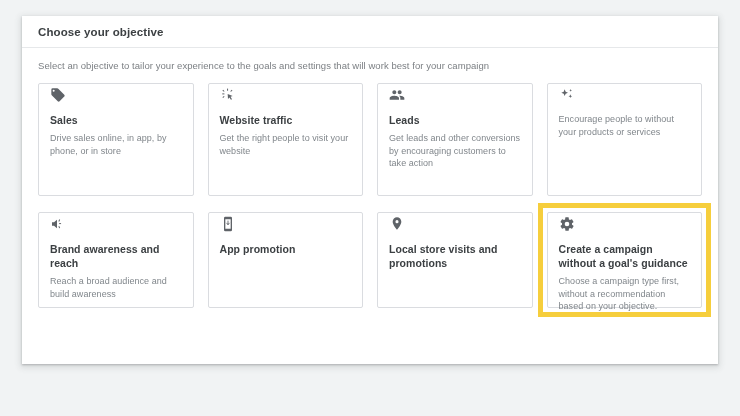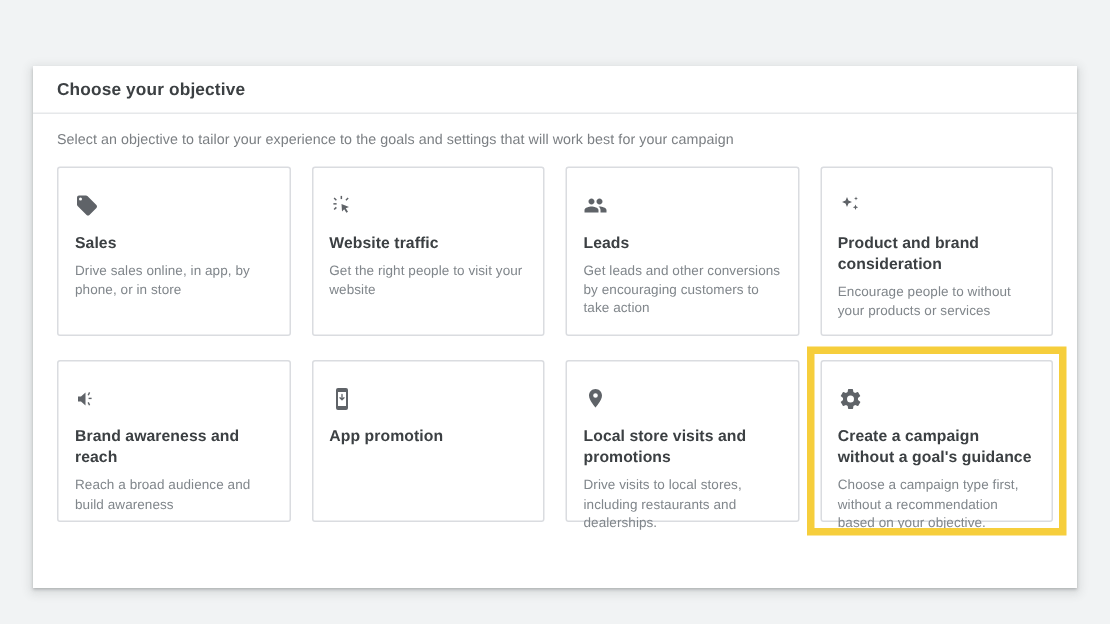--- a/index.html
+++ b/index.html
@@ -11,21 +11,21 @@
     height: 416px;
     background: #f1f3f4;
     font-family: "Liberation Sans", sans-serif;
     overflow: hidden;
   }
 
   
   .panel {
     position: absolute;
     left: 22px;
-    top: 44px;
+    top: 16px;
     width: 696px;
     height: 348px;
     background: #ffffff;
     box-shadow: 0 1px 2px rgba(60,64,67,0.30), 0 2px 6px 2px rgba(60,64,67,0.12);
     box-sizing: border-box;
   }
 
   .panel-header {
     height: 32px;
     display: flex;
@@ -65,26 +65,26 @@
 
   .card-slot {
     position: relative;
   }
 
   .obj-card {
     border: 1px solid #dadce0;
     border-radius: 2px;
     background: #fff;
     box-sizing: border-box;
-    padding: 17px 11px 12px 11px;
+    padding: 3px 11px 12px 11px;
     height: 113px;
     cursor: pointer;
   }
   .grid-row-2 .obj-card {
-    height: 108px;
+    height: 96px;
   }
 
   .card-icon {
     width: 16px;
     height: 16px;
     color: #5f6368;
     display: block;
     margin-bottom: 10px;
   }
   .card-icon svg {
@@ -191,21 +191,20 @@
 
       <div class="card-slot">
         <div class="obj-card">
           <span class="card-icon">
             <svg viewBox="0 0 24 24">
               <path d="M8.5 3.5l1.45 3.55L13.5 8.5l-3.55 1.45L8.5 13.5l-1.45-3.55L3.5 8.5l3.55-1.45z"></path>
               <path d="M17 11l.8 1.95L19.75 13.75l-1.95.8L17 16.5l-.8-1.95L14.25 13.75l1.95-.8z"></path>
               <path d="M17.5 3l.55 1.4L19.45 5l-1.4.55L17.5 7l-.55-1.45L15.5 5l1.45-.6z"></path>
             </svg>
           </span>
-          <div class="card-title">Product and brand consideration</div>
           <div class="card-desc">Encourage people to without your products or services</div>
         </div>
       </div>
 
     </div>
 
     <div class="card-grid grid-row-2">
 
       <div class="card-slot">
         <div class="obj-card">
@@ -235,21 +234,20 @@
       </div>
 
       <div class="card-slot">
         <div class="obj-card">
           <span class="card-icon">
             <svg viewBox="0 0 24 24">
                 <path d="M12 2C8.42 2 5.5 4.92 5.5 8.5c0 4.88 6.5 12 6.5 12s6.5-7.12 6.5-12C18.5 4.92 15.58 2 12 2zm0 8.83a2.33 2.33 0 1 1 0-4.66 2.33 2.33 0 0 1 0 4.66z"></path>
               </svg>
           </span>
           <div class="card-title">Local store visits and promotions</div>
-          <div class="card-desc">Drive visits to local stores, including restaurants and dealerships.</div>
         </div>
       </div>
 
       <div class="card-slot">
         <div class="highlight-ring"></div>
         <div class="obj-card">
           <span class="card-icon">
             <svg viewBox="0 0 24 24">
                 <path d="M19.43 12.98c.04-.32.07-.64.07-.98s-.03-.66-.07-.98l2.11-1.65a.5.5 0 0 0 .12-.64l-2-3.46a.5.5 0 0 0-.61-.22l-2.49 1a7.3 7.3 0 0 0-1.69-.98l-.38-2.65A.49.49 0 0 0 14 2h-4a.49.49 0 0 0-.49.42l-.38 2.65c-.61.25-1.17.59-1.69.98l-2.49-1a.5.5 0 0 0-.61.22l-2 3.46a.5.5 0 0 0 .12.64l2.11 1.65c-.04.32-.07.65-.07.98s.03.66.07.98l-2.11 1.65a.5.5 0 0 0-.12.64l2 3.46c.14.24.43.33.68.22l2.49-1c.52.4 1.08.73 1.69.98l.38 2.65c.03.24.24.42.49.42h4c.25 0 .46-.18.49-.42l.38-2.65c.61-.25 1.17-.59 1.69-.98l2.49 1c.25.11.54.02.68-.22l2-3.46a.5.5 0 0 0-.12-.64l-2.11-1.65zM12 15.5A3.5 3.5 0 1 1 15.5 12 3.5 3.5 0 0 1 12 15.5z"></path>
               </svg>

